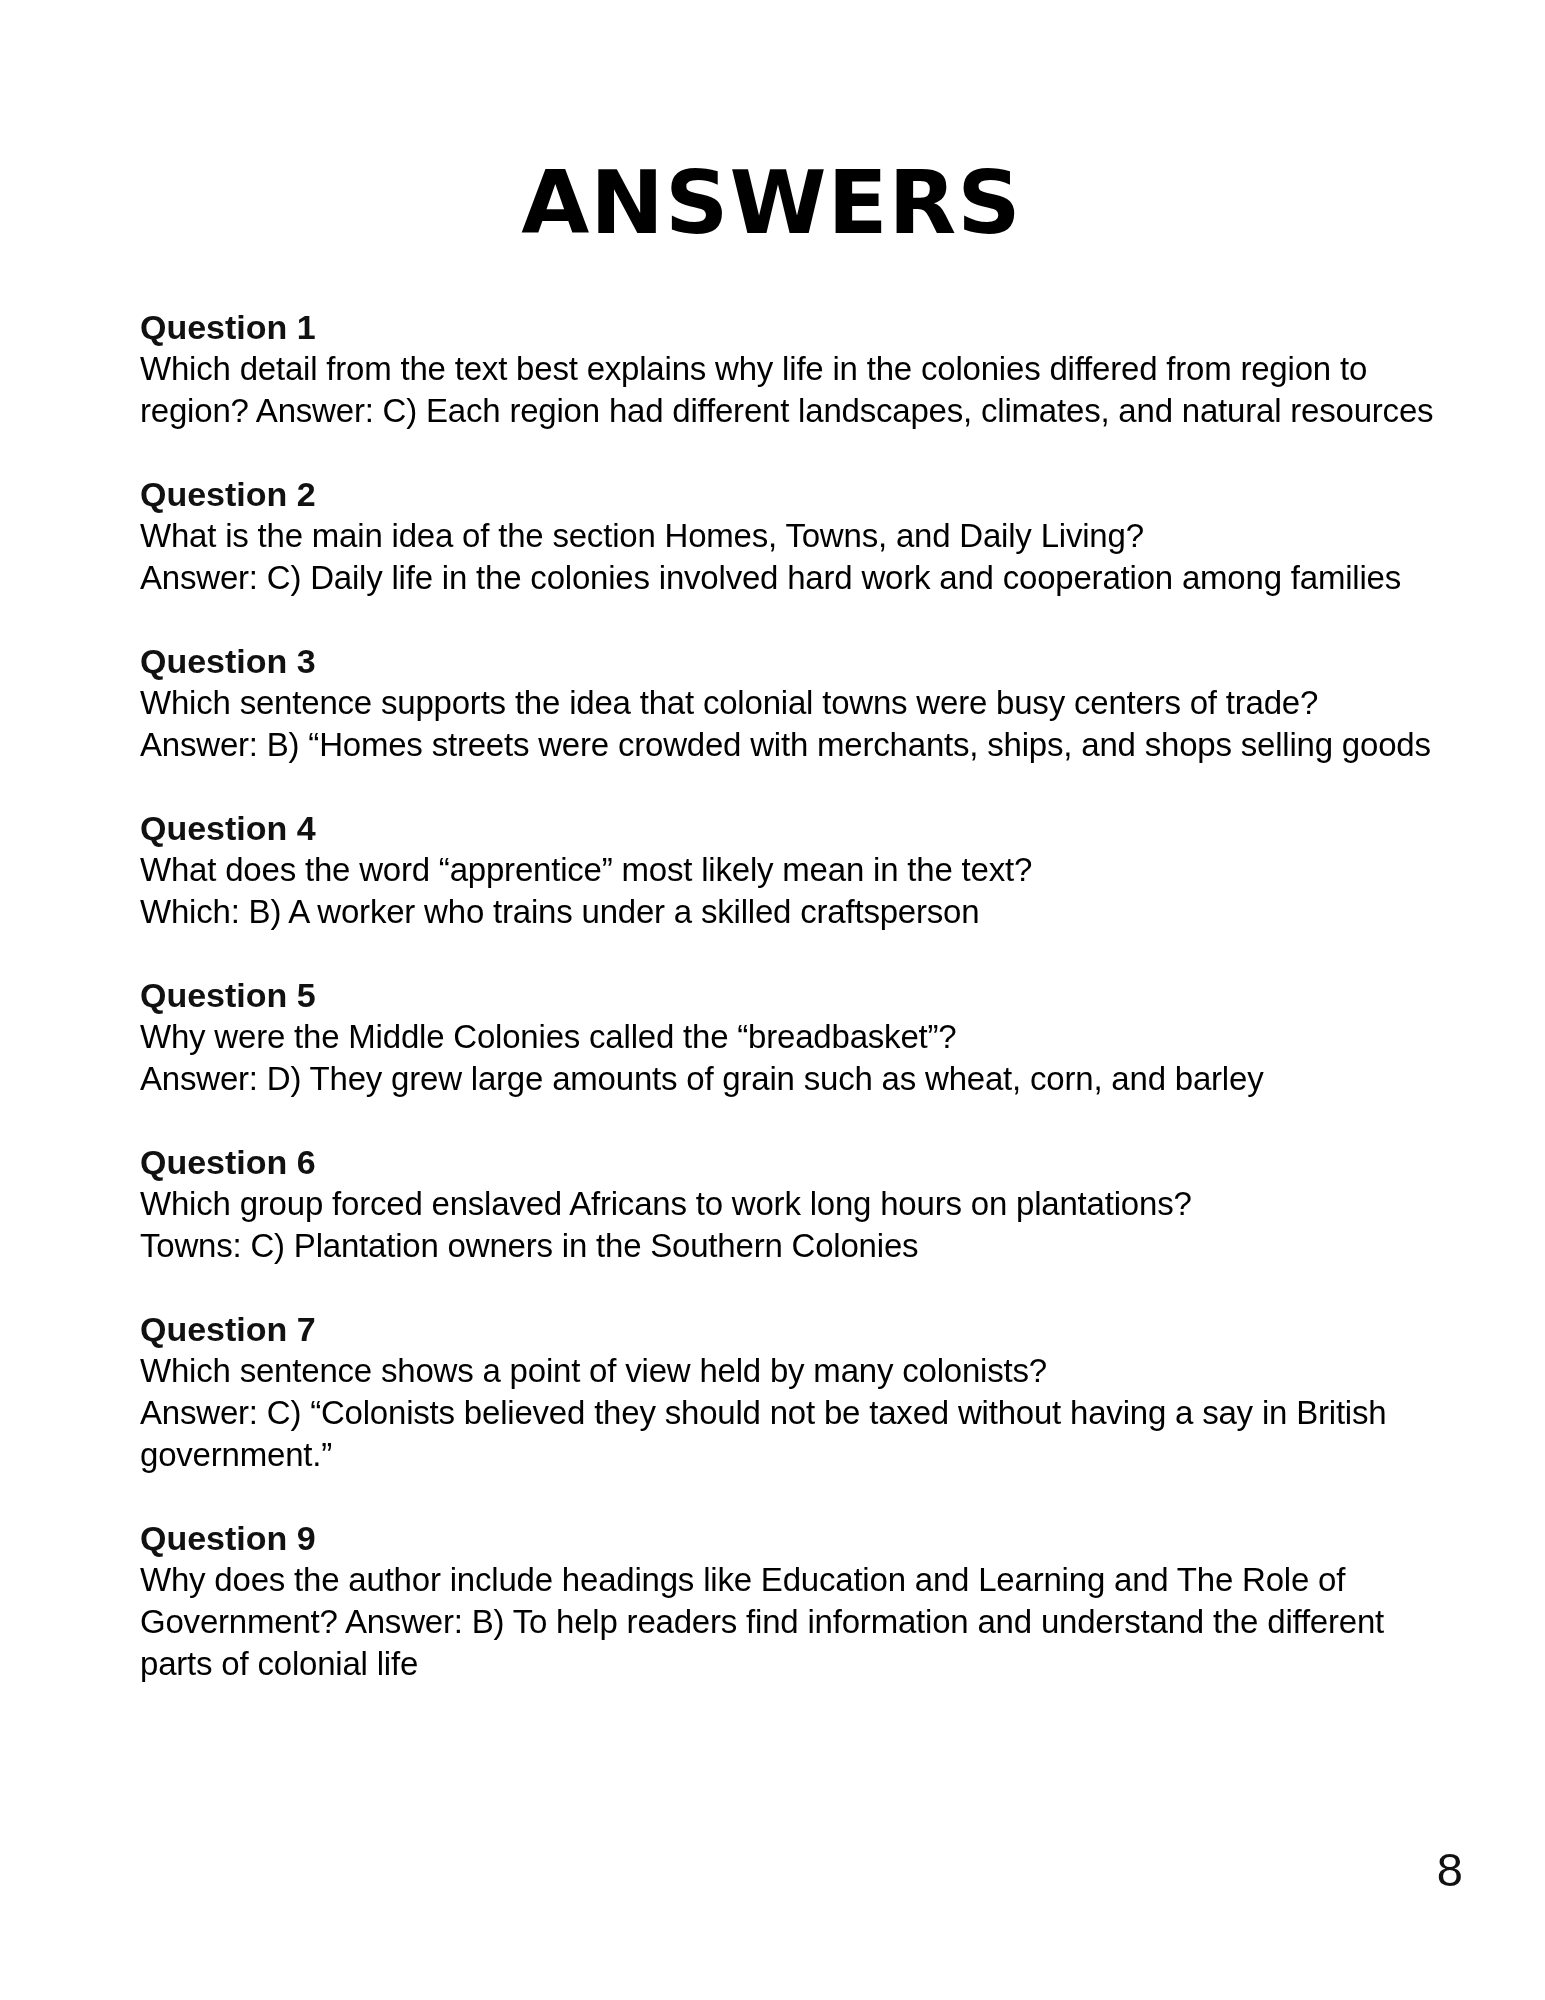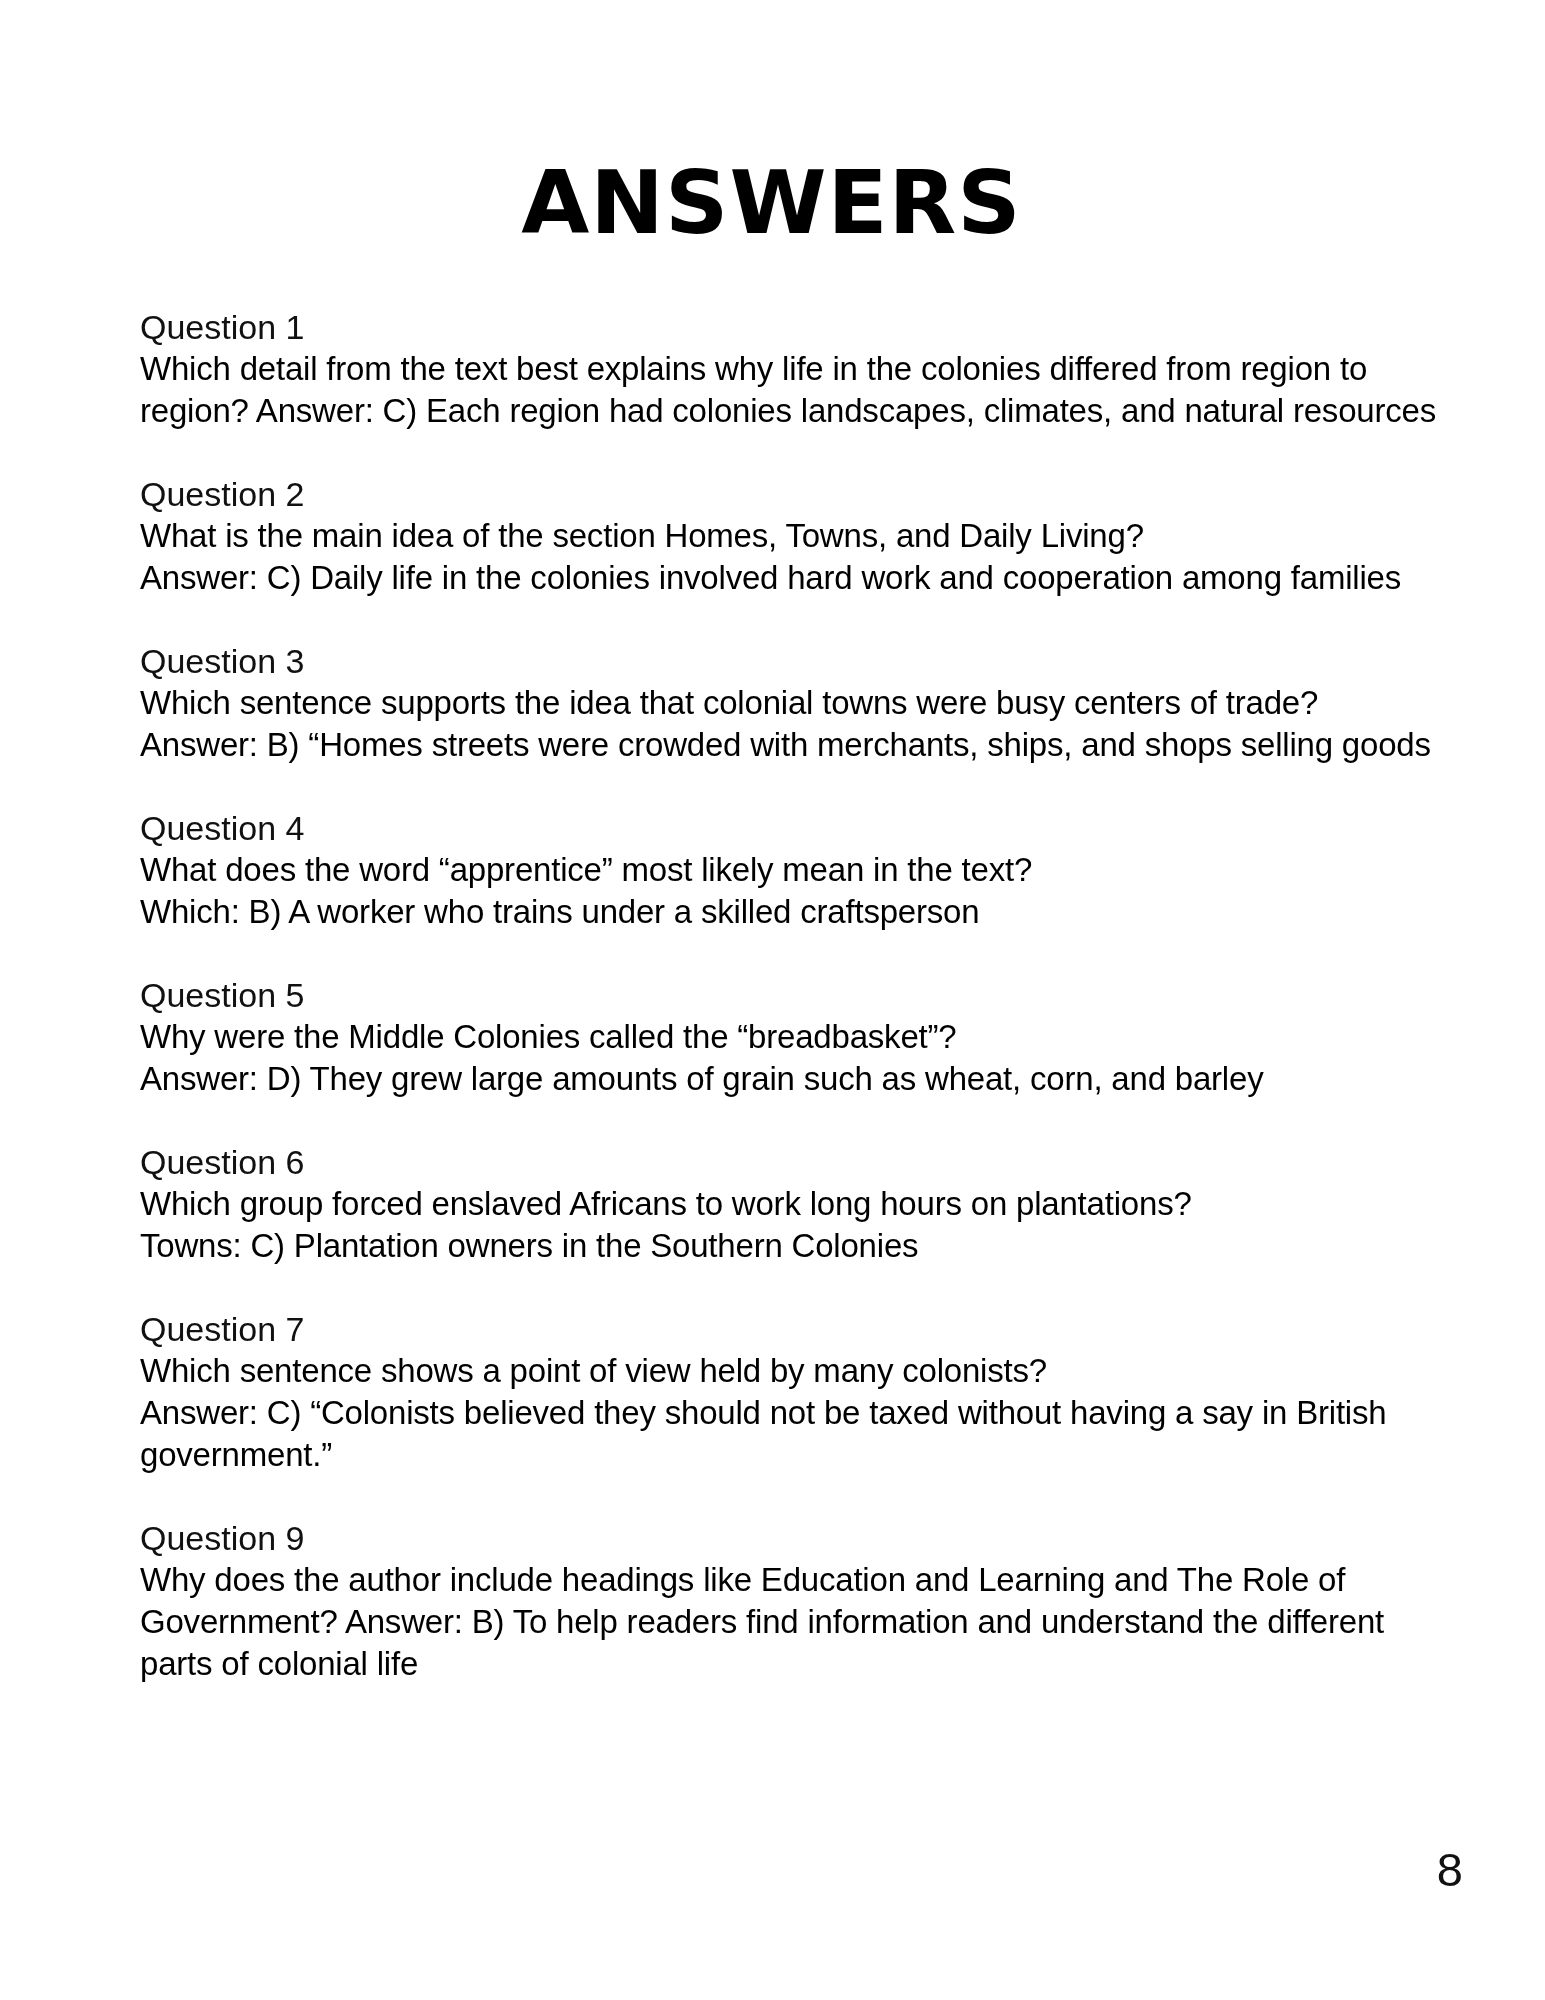--- a/index.html
+++ b/index.html
@@ -34,21 +34,21 @@
   }
   .question {
     margin-top: 0;
     margin-bottom: 41px;
   }
   .question:first-of-type {
     margin-top: 22px;
   }
   .q-heading {
     font-size: 34px;
-    font-weight: 400;
+    font-weight: 700;
     line-height: 42px;
     color: #111111;
     white-space: nowrap;
   }
   .q-line {
     font-size: 33px;
     font-weight: 400;
     line-height: 42px;
     letter-spacing: -0.2px;
     color: #000000;
@@ -69,21 +69,21 @@
 
 <div class="page">
 
   <h1 class="doc-title">ANSWERS</h1>
 
   <div class="content">
 
     <section class="question">
       <div class="q-heading">Question 1</div>
       <div class="q-line">Which detail from the text best explains why life in the colonies differed from region to</div>
-      <div class="q-line">region? Answer: C) Each region had colonies landscapes, climates, and natural resources</div>
+      <div class="q-line">region? Answer: C) Each region had different landscapes, climates, and natural resources</div>
     </section>
 
     <section class="question">
       <div class="q-heading">Question 2</div>
       <div class="q-line">What is the main idea of the section Homes, Towns, and Daily Living?</div>
       <div class="q-line">Answer: C) Daily life in the colonies involved hard work and cooperation among families</div>
     </section>
 
     <section class="question">
       <div class="q-heading">Question 3</div>

